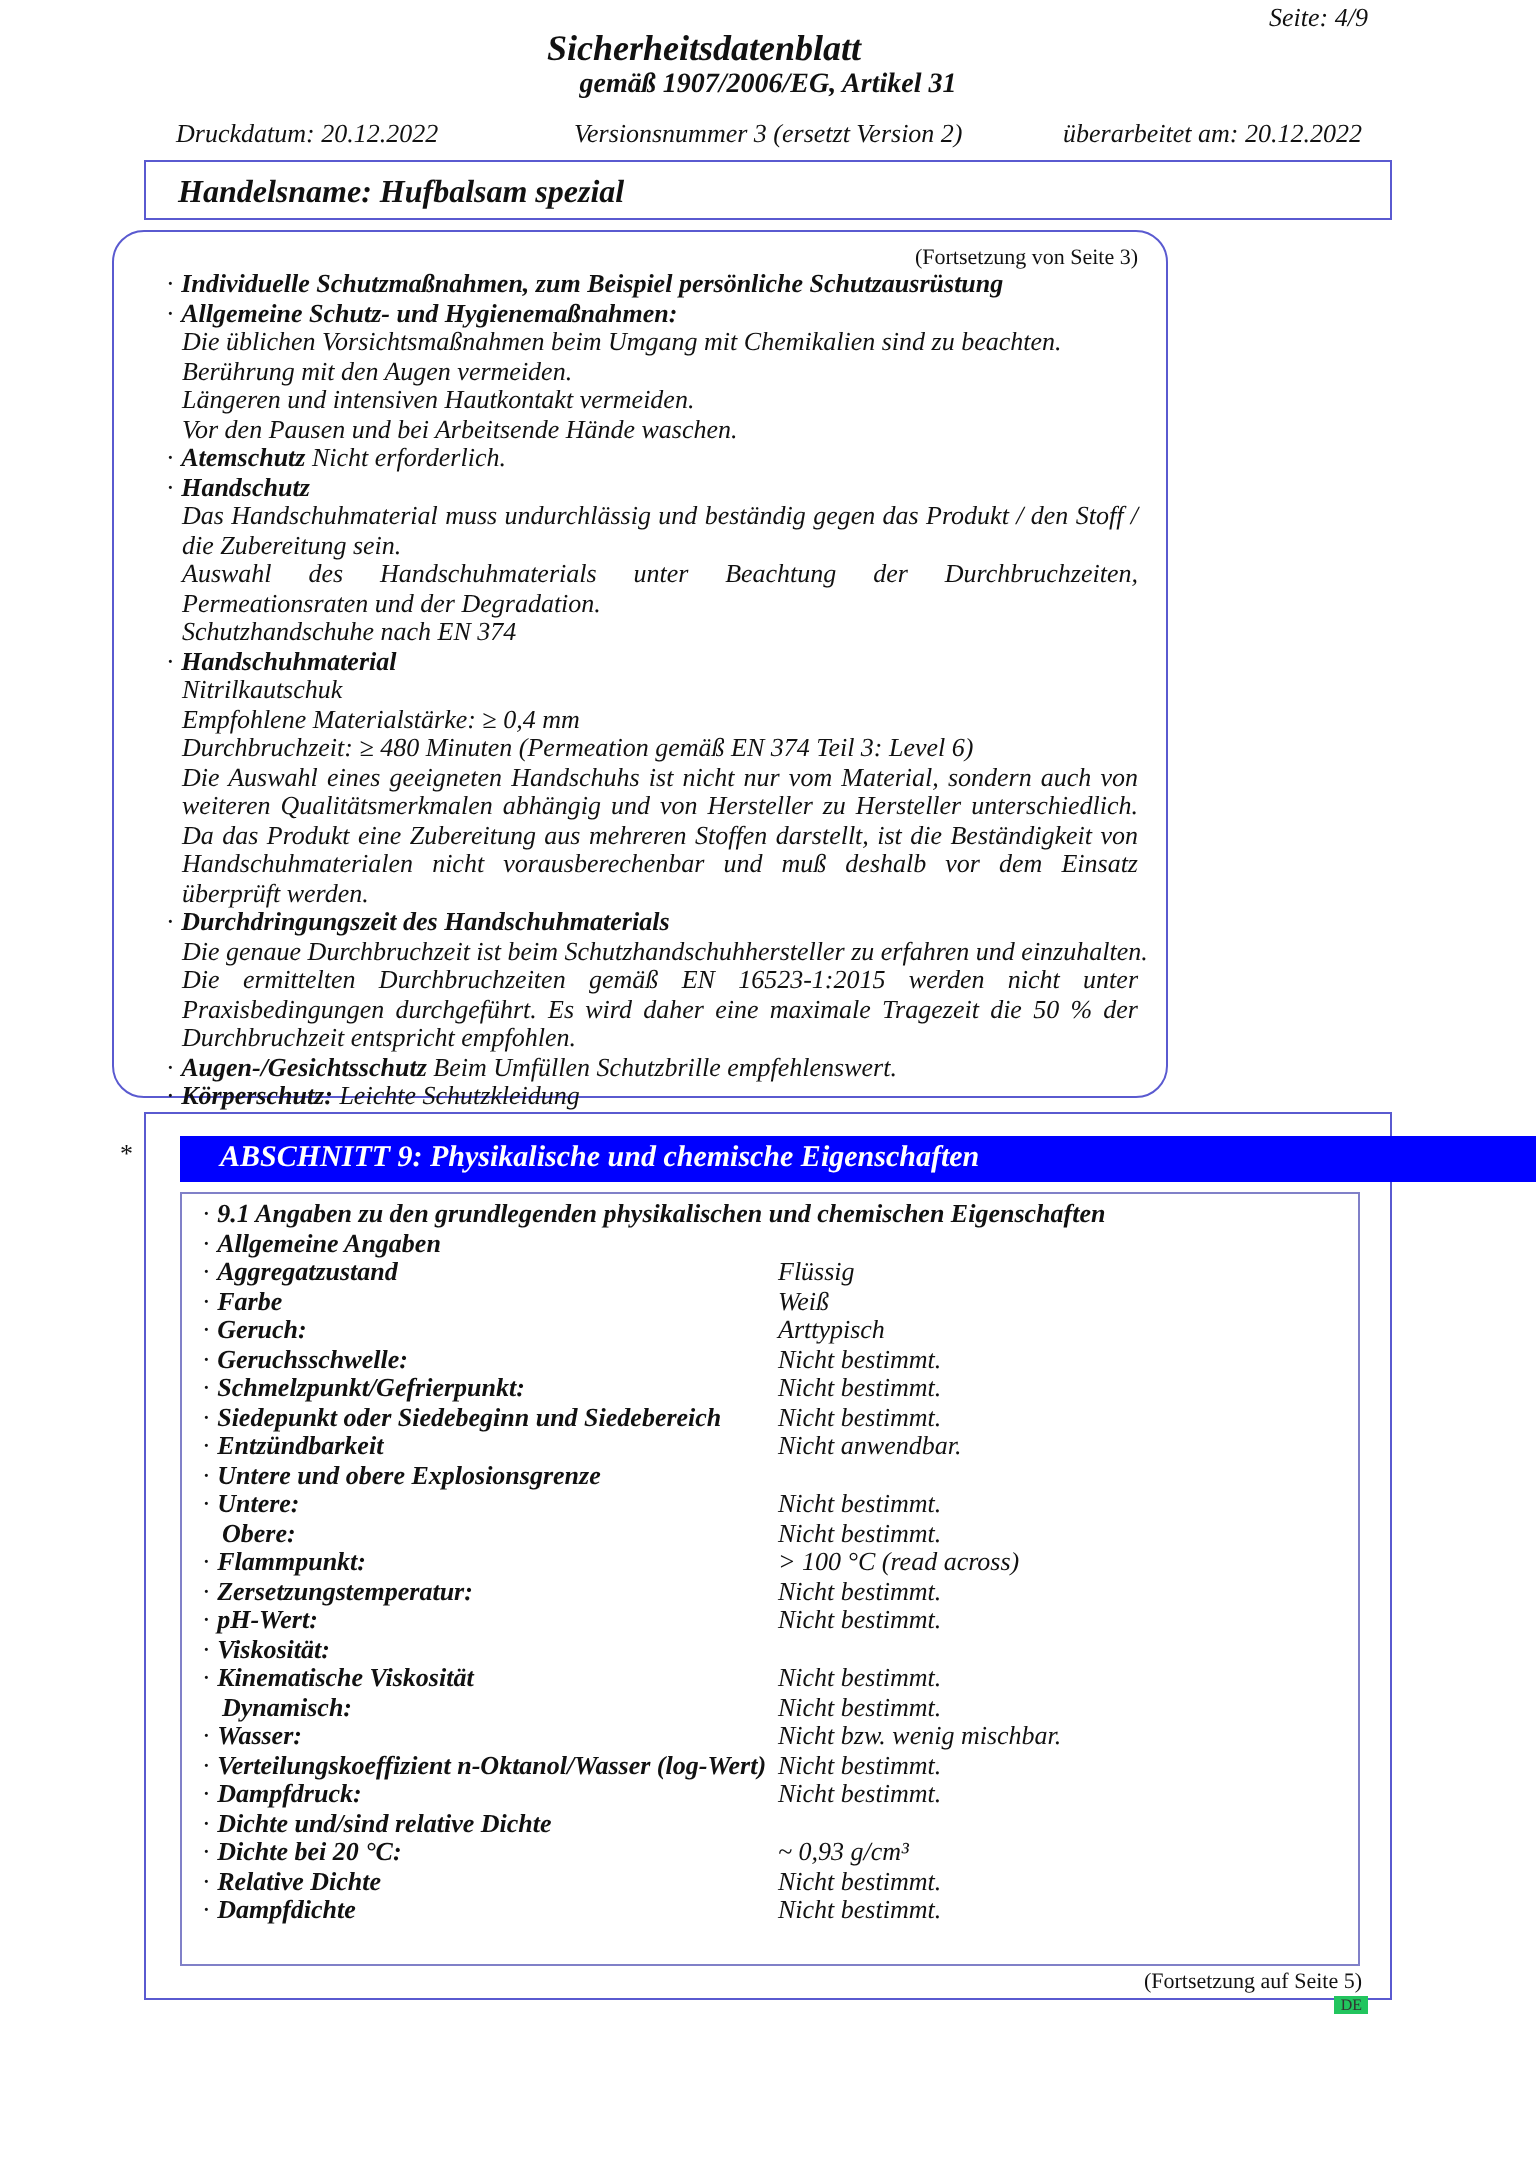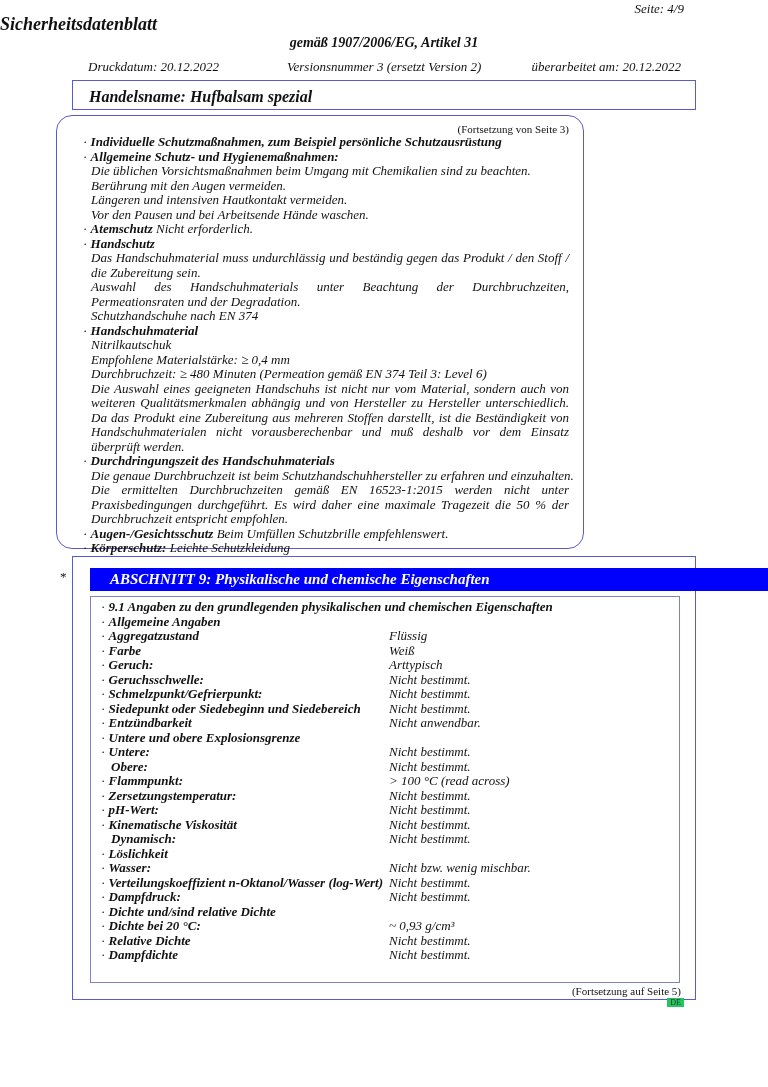--- a/index.html
+++ b/index.html
@@ -4,21 +4,21 @@
 <style>
   html, body { margin: 0; padding: 0; background: #ffffff; }
   body {
     width: 768px; height: 1087px; position: relative; overflow: hidden;
     font-family: "Liberation Serif", "DejaVu Serif", serif;
     color: #111;
   }
   .b { font-weight: bold; }
 
   #page-no { position: absolute; top: 1px; right: 84px; font-size: 13px; font-style: italic; }
-  #doc-title { position: absolute; top: 14px; left: 0; width: 704px; 
+  #doc-title { position: absolute; top: 14px; left: 0; width: 704px; text-align: center;
     font-size: 18px; font-weight: bold; font-style: italic; }
   #doc-subtitle { position: absolute; top: 35px; left: 0; width: 768px; text-align: center;
     font-size: 14px; font-weight: bold; font-style: italic; }
   .meta { position: absolute; top: 59px; font-size: 13px; font-style: italic; }
   #print-date { left: 88px; }
   #version { left: 287px; }
   #revised { right: 87px; }
 
   .box { position: absolute; border: 1px solid #5a5ad0; box-sizing: border-box; }
   #tradename-box { left: 72px; top: 80px; width: 624px; height: 30px; }
@@ -102,23 +102,23 @@
       <div class="prop"><span class="k"><span class="bullet" style="font-weight: normal;">· </span><span>Geruchsschwelle:</span></span><span class="v">Nicht bestimmt.</span></div>
       <div class="prop"><span class="k"><span class="bullet" style="font-weight: normal;">· </span><span>Schmelzpunkt/Gefrierpunkt:</span></span><span class="v">Nicht bestimmt.</span></div>
       <div class="prop"><span class="k"><span class="bullet" style="font-weight: normal;">· </span><span>Siedepunkt oder Siedebeginn und Siedebereich</span></span><span class="v">Nicht bestimmt.</span></div>
       <div class="prop"><span class="k"><span class="bullet" style="font-weight: normal;">· </span><span>Entzündbarkeit</span></span><span class="v">Nicht anwendbar.</span></div>
       <div class="prop"><span class="k"><span class="bullet" style="font-weight: normal;">· </span><span>Untere und obere Explosionsgrenze</span></span></div>
       <div class="prop"><span class="k"><span class="bullet" style="font-weight: normal;">· </span><span>Untere:</span></span><span class="v">Nicht bestimmt.</span></div>
       <div class="prop sub"><span class="k"><span>Obere:</span></span><span class="v">Nicht bestimmt.</span></div>
       <div class="prop"><span class="k"><span class="bullet" style="font-weight: normal;">· </span><span>Flammpunkt:</span></span><span class="v">&gt; 100 °C (read across)</span></div>
       <div class="prop"><span class="k"><span class="bullet" style="font-weight: normal;">· </span><span>Zersetzungstemperatur:</span></span><span class="v">Nicht bestimmt.</span></div>
       <div class="prop"><span class="k"><span class="bullet" style="font-weight: normal;">· </span><span>pH-Wert:</span></span><span class="v">Nicht bestimmt.</span></div>
+      <div class="prop"><span class="k"><span class="bullet" style="font-weight: normal;">· </span><span>Viskosität:</span></span></div>
       <div class="prop"><span class="k"><span class="bullet" style="font-weight: normal;">· </span><span>Kinematische Viskosität</span></span><span class="v">Nicht bestimmt.</span></div>
       <div class="prop sub"><span class="k"><span>Dynamisch:</span></span><span class="v">Nicht bestimmt.</span></div>
-      <div class="prop"><span class="k"><span class="bullet" style="font-weight: normal;">· </span><span>Löslichkeit</span></span></div>
       <div class="prop"><span class="k"><span class="bullet" style="font-weight: normal;">· </span><span>Wasser:</span></span><span class="v">Nicht bzw. wenig mischbar.</span></div>
       <div class="prop"><span class="k"><span class="bullet" style="font-weight: normal;">· </span><span>Verteilungskoeffizient n-Oktanol/Wasser (log-Wert)</span></span><span class="v">Nicht bestimmt.</span></div>
       <div class="prop"><span class="k"><span class="bullet" style="font-weight: normal;">· </span><span>Dampfdruck:</span></span><span class="v">Nicht bestimmt.</span></div>
       <div class="prop"><span class="k"><span class="bullet" style="font-weight: normal;">· </span><span>Dichte und/sind relative Dichte</span></span></div>
       <div class="prop"><span class="k"><span class="bullet" style="font-weight: normal;">· </span><span>Dichte bei 20 °C:</span></span><span class="v">~ 0,93 g/cm³</span></div>
       <div class="prop"><span class="k"><span class="bullet" style="font-weight: normal;">· </span><span>Relative Dichte</span></span><span class="v">Nicht bestimmt.</span></div>
       <div class="prop"><span class="k"><span class="bullet" style="font-weight: normal;">· </span><span>Dampfdichte</span></span><span class="v">Nicht bestimmt.</span></div>
     </div>
 </div>
 

